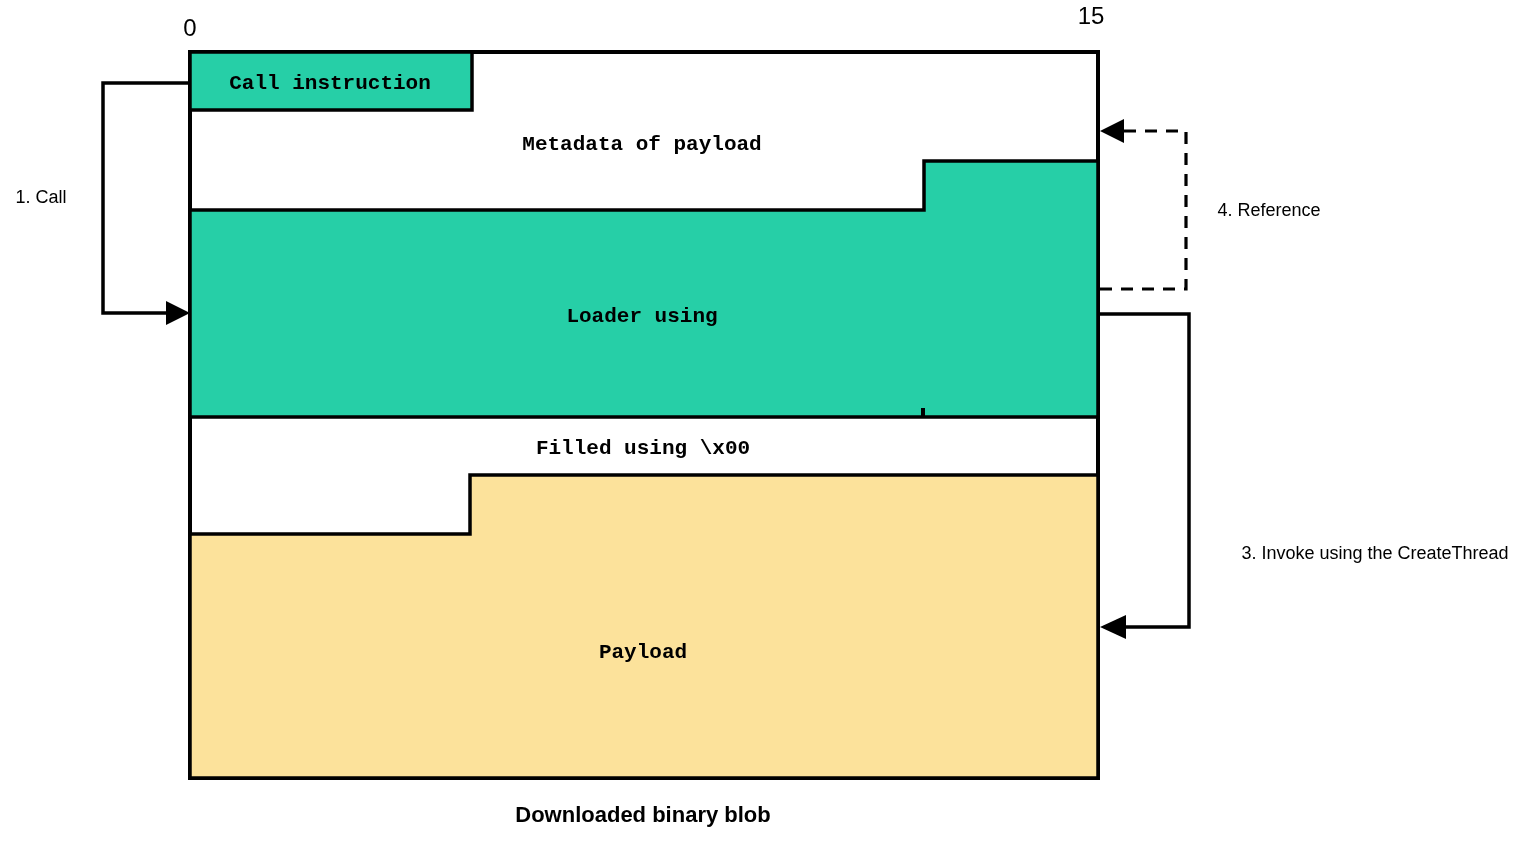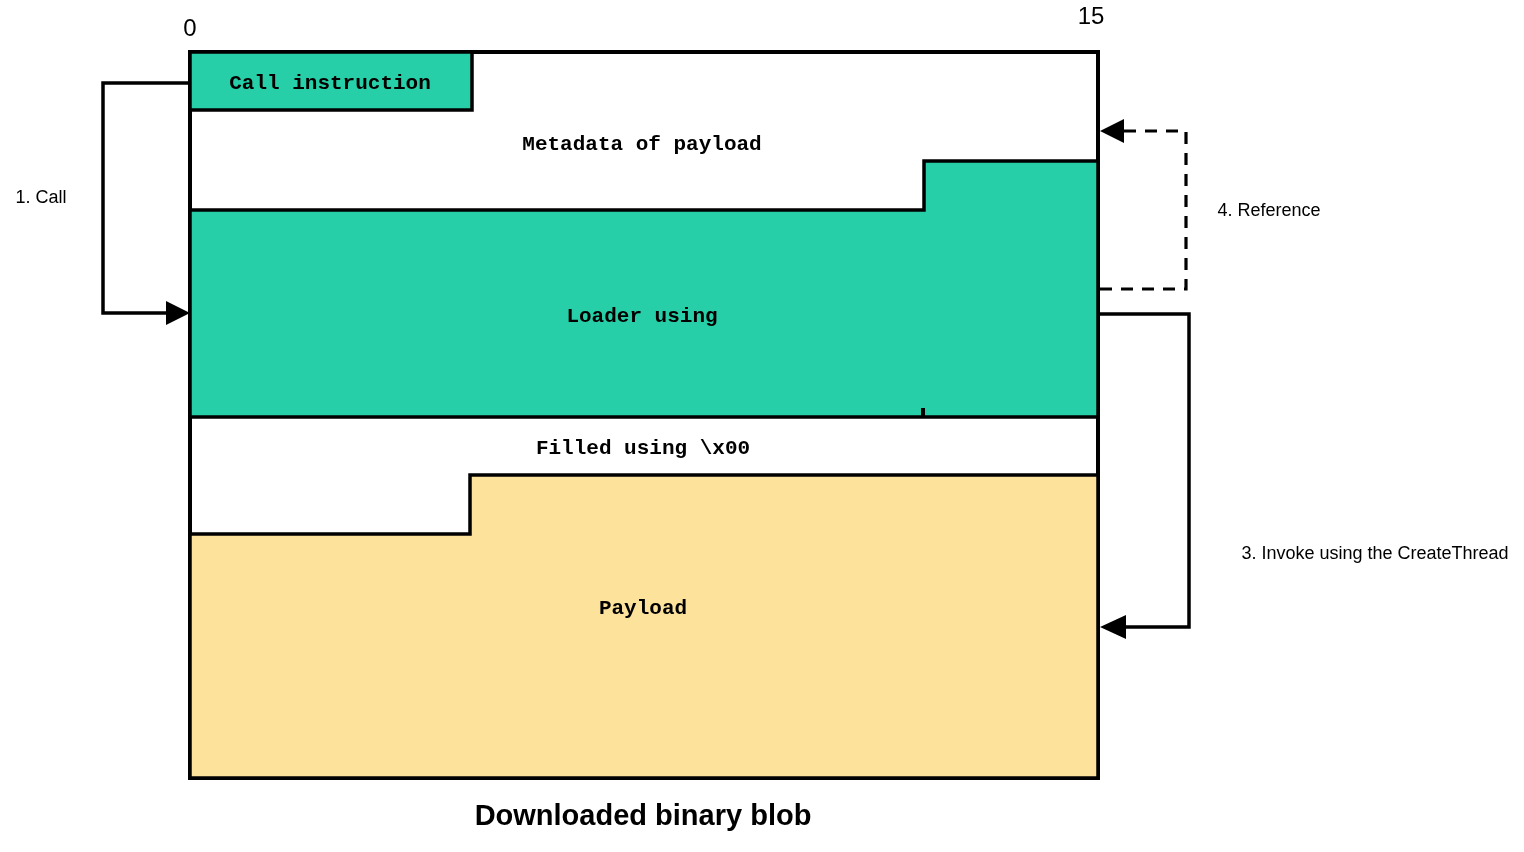--- a/index.html
+++ b/index.html
@@ -35,21 +35,21 @@
   .tick-label {
     font-weight: normal;
     font-size: 24px;
   }
   .step-label {
     font-weight: normal;
     font-size: 18px;
   }
   .caption-label {
     font-weight: bold;
-    font-size: 29px;
+    font-size: 22px;
   }
 </style>
 </head>
 <body>
 
 <div id="canvas">
 
   <svg id="diagram-svg" width="1524" height="852" viewBox="0 0 1524 852">
 
     <rect x="190" y="52" width="908" height="726" stroke="#000000" stroke-width="4" fill="#ffffff"></rect>
@@ -72,21 +72,21 @@
     <polygon points="1100,627 1126,615 1126,639" fill="#000000"></polygon>
   </svg>
 
   <div class="label tick-label" style="left:190px; top:28px;">0</div>
   <div class="label tick-label" style="left:1091px; top:16px;">15</div>
 
   <div class="label region-label" style="left:330px; top:83px;">Call instruction</div>
   <div class="label region-label" style="left:642px; top:132px;margin-top:12px;">Metadata of payload</div>
   <div class="label region-label" style="left:642px; top:316px;">Loader using</div>
   <div class="label region-label" style="left:643px; top:448px;">Filled using \x00</div>
-  <div class="label region-label" style="left:643px; top:608px;">Payload</div>
+  <div class="label region-label" style="left:643px; top:652px;">Payload</div>
 
   <div class="label step-label" style="left:41px; top:197px;">1. Call</div>
   <div class="label step-label" style="left:1269px; top:210px;">4. Reference</div>
   <div class="label step-label" style="left:1360px; top:553px;margin-left:15px;">3. Invoke using the CreateThread</div>
 
   <div class="label caption-label" style="left:643px; top:815px;">Downloaded binary blob</div>
 
 </div>
 
 </body></html>

